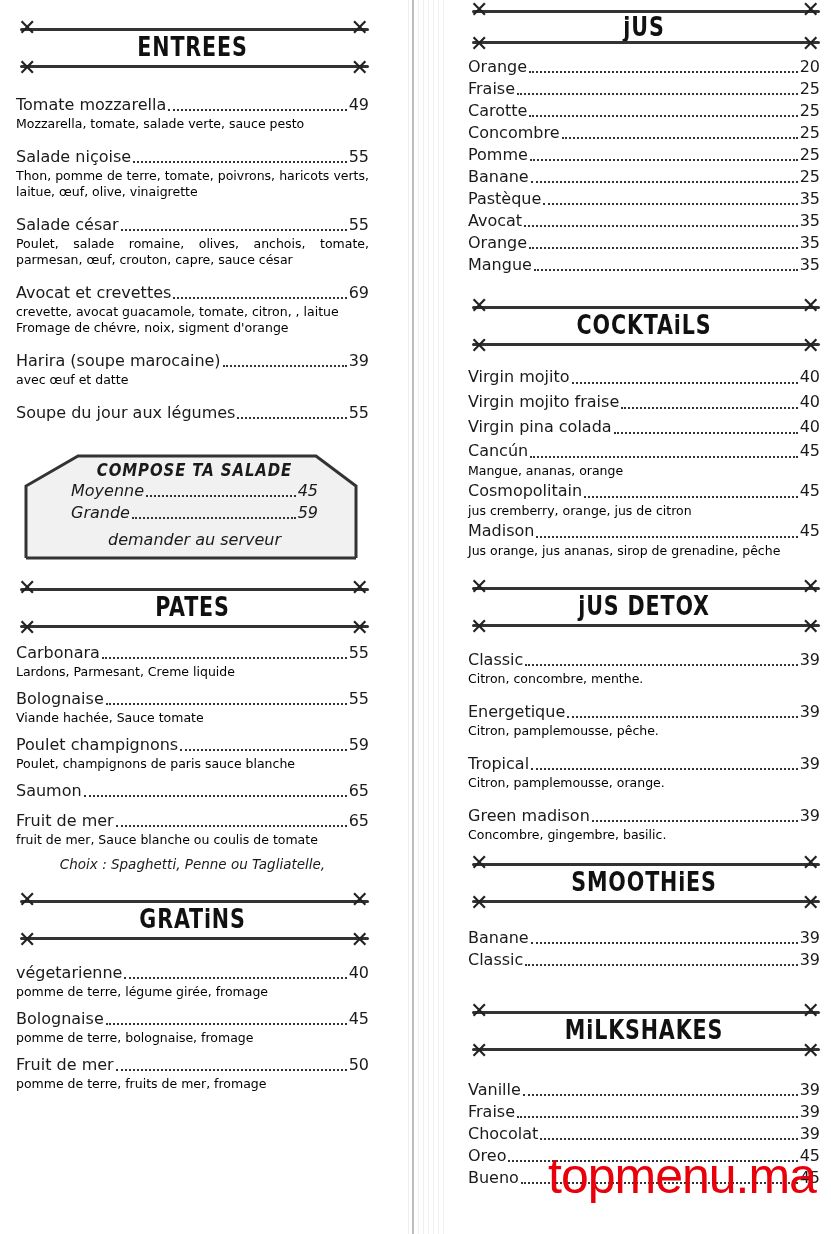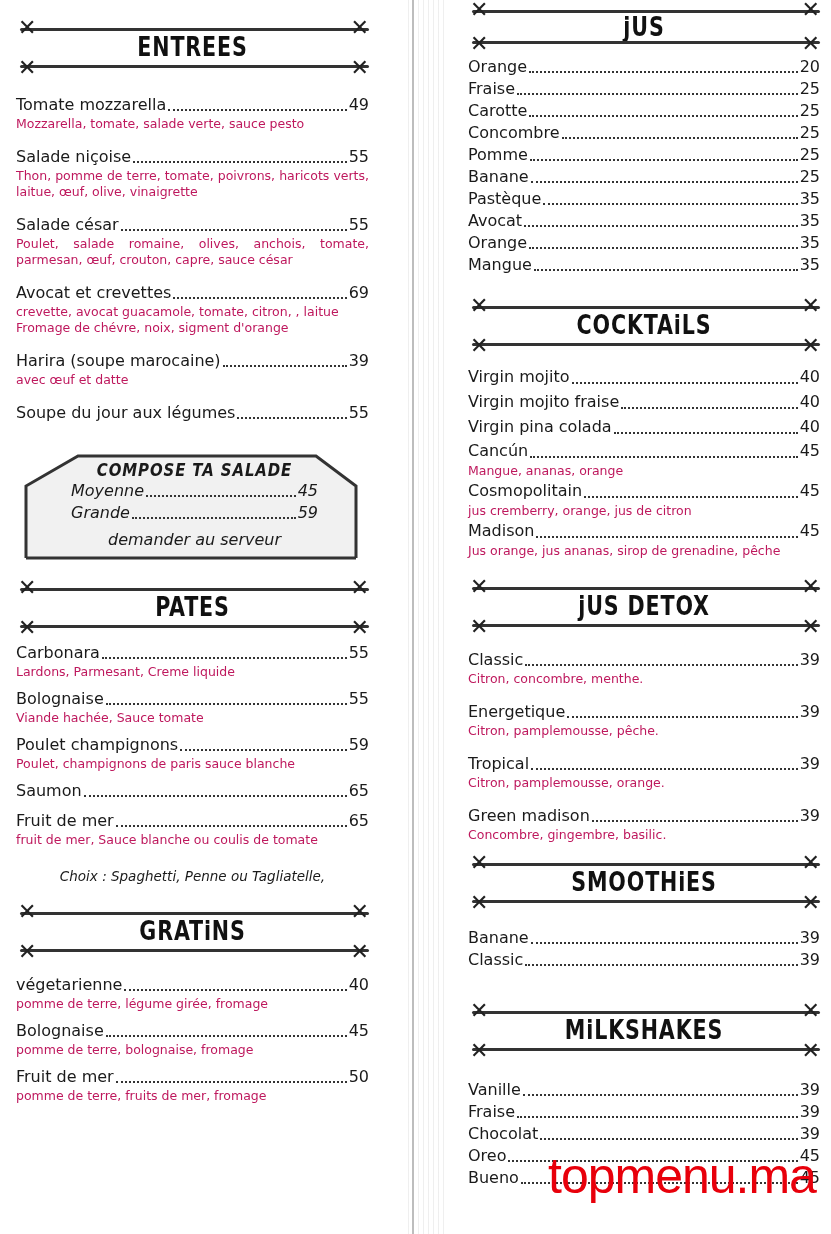--- a/index.html
+++ b/index.html
@@ -13,28 +13,28 @@
   .hdr{position:relative;height:68px;}
   .hdr .rule{position:absolute;left:4px;right:0;height:3px;background:#333;border-radius:2px;}
   .hdr .rule.top{top:14px;}
   .hdr .rule.bot{bottom:14px;}
   .hdr .x{position:absolute;font-size:22px;line-height:22px;color:#222;font-family:"DejaVu Sans",sans-serif;}
   .hdr .title{position:absolute;left:0;right:0;top:16px;text-align:center;font-family:"DejaVu Sans Condensed","DejaVu Sans",sans-serif;font-weight:bold;font-size:27px;letter-spacing:1px;color:#111;line-height:34px;transform:scaleX(.85);}
   .item{display:flex;align-items:baseline;font-size:16px;line-height:22px;white-space:nowrap;}
   .item .name{flex:0 0 auto;}
   .item .dots{flex:1 1 auto;overflow:hidden;margin:0 2px;border-bottom:2px dotted #333;height:0;align-self:flex-end;margin-bottom:5px;}
   .item .price{flex:0 0 auto;}
-  .desc{font-size:12.5px;line-height:16px;color:#be185d;}
+  .desc{font-size:12.5px;line-height:16px;color:#000000;}
   .block{margin-bottom:14px;}
   .salad-box{position:relative;margin:6px 0 0 0;width:342px;height:122px;font-style:italic;}
   .salad-box svg{position:absolute;left:0;top:0;}
   .salad-inner{position:absolute;left:55px;right:40px;top:22px;}
   .salad-title{text-align:center;font-weight:bold;font-size:17px;letter-spacing:1px;transform:scaleX(.88);}
   .salad-note{text-align:center;font-size:16px;margin-top:6px;}
-  .choice{text-align:center;font-style:italic;font-size:13.5px;margin-top:20px;}
+  .choice{text-align:center;font-style:italic;font-size:13.5px;margin-top:8px;}
   .watermark{position:absolute;left:548px;top:1148px;font-family:"Liberation Sans",sans-serif;font-size:50px;color:#e8000b;letter-spacing:-1px;line-height:56px;}
 </style>
 </head>
 <body>
 
 <div class="gutter"></div>
 <div class="gutter2"></div>
 
 <div class="col left">
   <div style="height:14px"></div>

